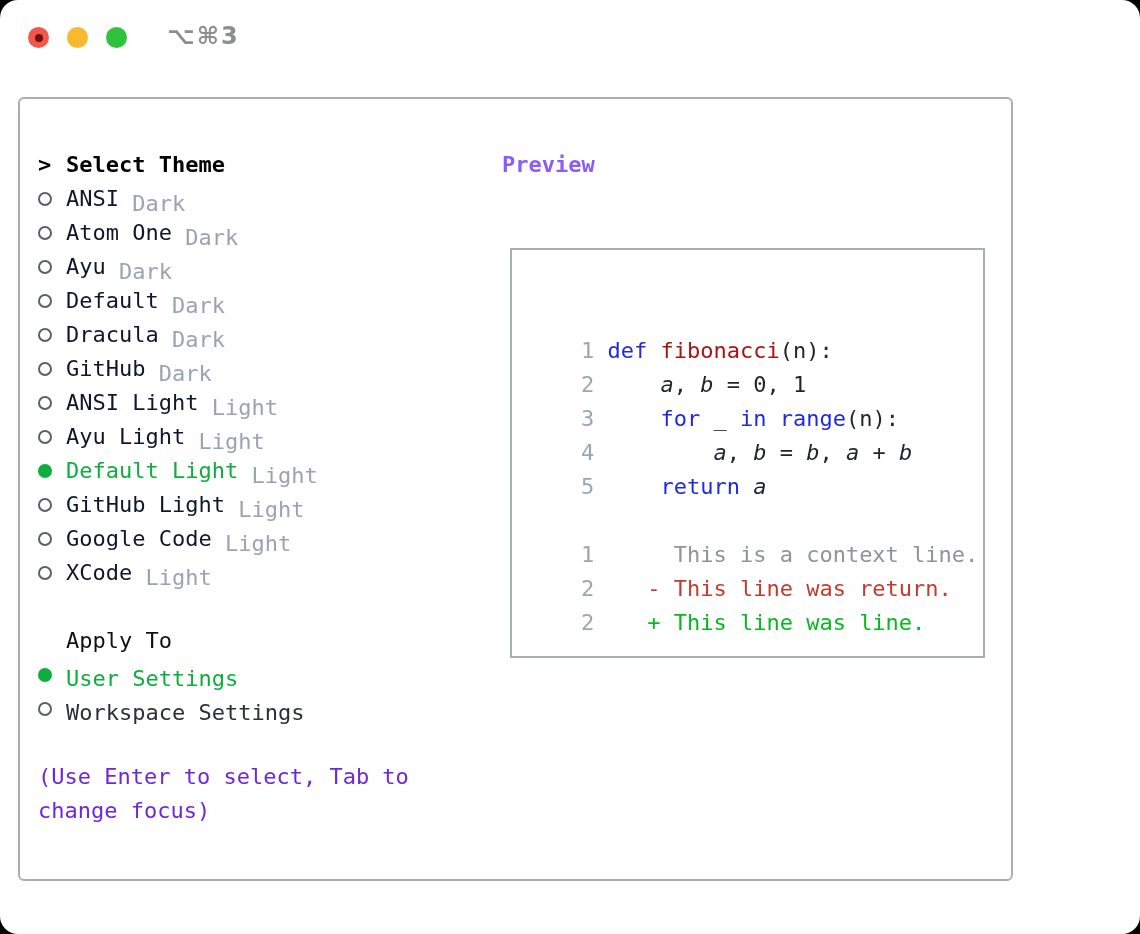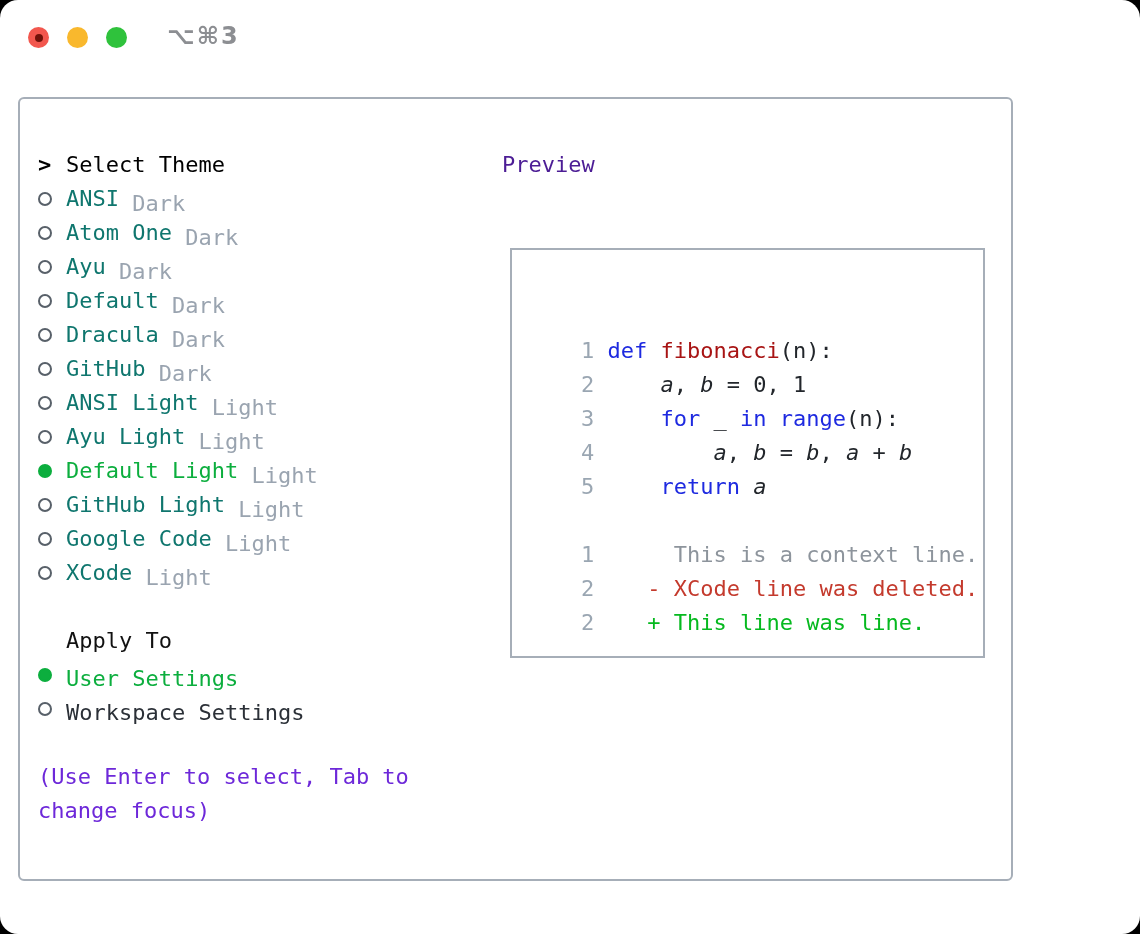--- a/index.html
+++ b/index.html
@@ -28,35 +28,35 @@
   .content-box{
     position:absolute;left:18px;top:97px;width:995px;height:784px;
     box-sizing:border-box;border:2px solid #a6aeb8;border-radius:6px;
     background:#fff;
   }
   
   .left-col{position:absolute;left:18px;top:49px;font-size:22px;color:#22262b;}
   .row{height:34px;line-height:34px;display:flex;align-items:center;white-space:pre;}
   .marker{width:28px;font-weight:bold;color:#000;}
   .indent{display:inline-block;width:28px;}
-  .heading-text{font-weight:normal;color:#000;}
+  .heading-text{font-weight:bold;color:#000;}
   .radio-cell{width:28px;display:flex;align-items:center;}
   .radio{width:14px;height:14px;box-sizing:border-box;border:2px solid #586069;border-radius:50%;}
   .radio.sel{background:#0cae3e;border-color:#0cae3e;}
-  .theme-name{color:#0f766e;}
+  .theme-name{color:#0f172a;}
   .theme-item.sel .theme-name{color:#0cae3e;}
   .theme-tag{color:#9aa4b0;margin-left:1ch;margin-top:9px;}
   .apply-heading span:last-child{color:#111;}
   .apply-item .theme-name{color:#2b3037;margin-top:8px;}
   .apply-item.sel .theme-name{color:#0cae3e;}
   .hint .row{color:#6d28d9;}
   .spacer{height:34px;}
   
   .right-col{position:absolute;left:482px;top:49px;}
-  .preview-heading{height:34px;line-height:34px;font-size:22px;font-weight:normal;color:#4c1d95;}
+  .preview-heading{height:34px;line-height:34px;font-size:22px;font-weight:bold;color:#8b5cf6;}
   .preview-box{
     position:absolute;left:8px;top:100px;width:475px;height:410px;
     box-sizing:border-box;border:2px solid #a6aeb8;background:#fff;
     padding:50px 0 0 16px;overflow:hidden;
   }
   .pline{height:34px;line-height:34px;white-space:pre;font-size:22px;}
   .lnum{display:inline-block;width:2ch;color:#9aa6b2;}
   .sg-plain{color:#22262b;}
   .sg-keyword{color:#1e2ae0;margin-top:12px;}
   .sg-function{color:#a81414;}
@@ -216,21 +216,21 @@
 
   <div class="pline">
     <span class="lnum"></span><span class="lcontent"></span>
   </div>
 
   <div class="pline">
     <span class="lnum">1</span><span class="lcontent"><span class="sg-context">     This is a context line.</span></span>
   </div>
 
   <div class="pline">
-    <span class="lnum">2</span><span class="lcontent"><span class="sg-deleted">   - XCode line was deleted.</span></span>
+    <span class="lnum">2</span><span class="lcontent"><span class="sg-deleted">   - This line was return.</span></span>
   </div>
 
   <div class="pline">
     <span class="lnum">2</span><span class="lcontent"><span class="sg-added">   + This line was line.</span></span>
   </div>
 </div>
       </div>
     </div>
 
   </div>

